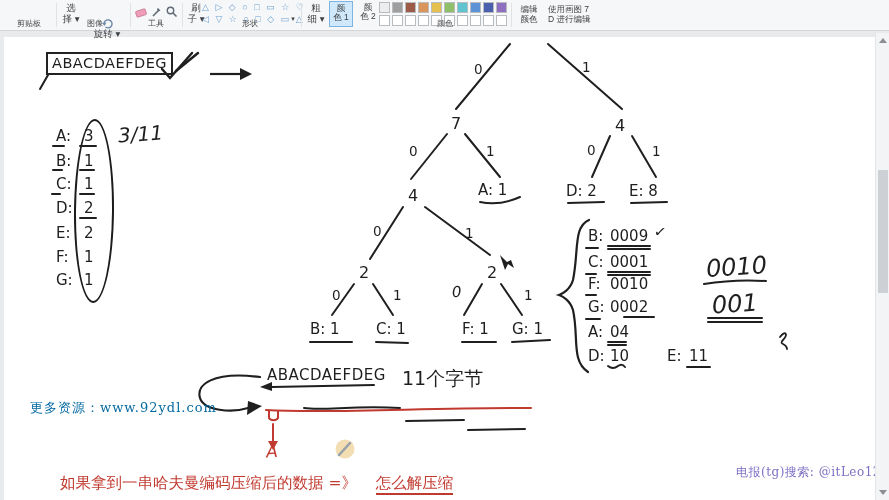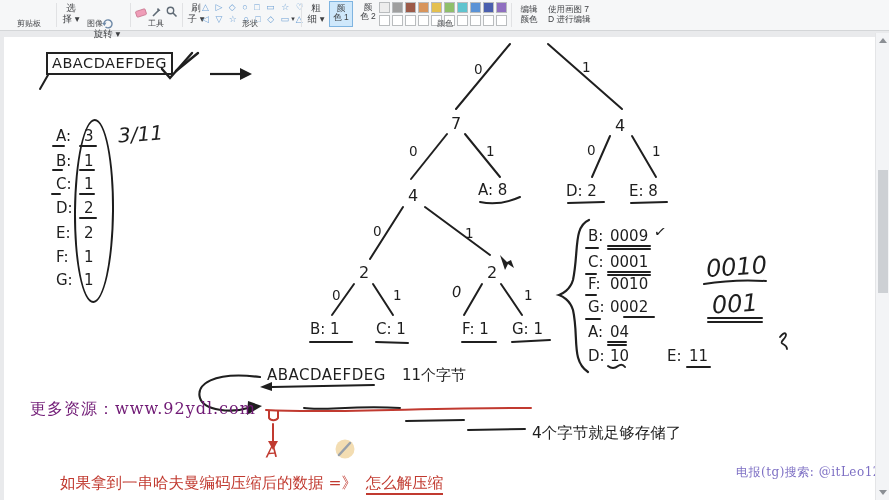--- a/index.html
+++ b/index.html
@@ -235,21 +235,21 @@
   <span class="c ft" style="left:52px;top:234px">G:</span>
     <span class="c ft" style="left:80px;top:234px">1</span>
   <span class="c hand" style="left:114px;top:85px;font-size:20px">3/11</span>
 
   <span class="c node" style="left:524px;top:-16px">11</span>
   <span class="c node" style="left:452px;top:77px">7</span>
   <span class="c node" style="left:616px;top:79px">4</span>
   <span class="c node" style="left:409px;top:149px">4</span>
   <span class="c node" style="left:360px;top:226px">2</span>
   <span class="c node" style="left:488px;top:226px">2</span>
-  <span class="c leaf" style="left:474px;top:144px">A: 8</span>
+  <span class="c leaf" style="left:474px;top:144px">A: 1</span>
   <span class="c leaf" style="left:562px;top:145px">D: 2</span>
   <span class="c leaf" style="left:625px;top:145px">E: 8</span>
   <span class="c leaf" style="left:306px;top:283px">B: 1</span>
   <span class="c leaf" style="left:372px;top:283px">C: 1</span>
   <span class="c leaf" style="left:458px;top:283px">F: 1</span>
   <span class="c leaf" style="left:508px;top:283px">G: 1</span>
 
   <span class="c el" style="left:470px;top:24px">0</span>
   <span class="c el" style="left:578px;top:22px">1</span>
   <span class="c el" style="left:405px;top:106px">0</span>
@@ -276,30 +276,29 @@
   <span class="c ct" style="left:584px;top:310px">D:</span>
     <span class="c ct" style="left:606px;top:310px">10</span>
   <span class="c ct" style="left:663px;top:310px">E:</span>
     <span class="c ct" style="left:685px;top:310px">11</span>
   <span class="c" style="left:650px;top:186px;font-size:15px;transform:rotate(8deg)">✓</span>
 
   <span class="c hand" style="left:702px;top:216px;font-size:24px">0010</span>
   <span class="c hand" style="left:708px;top:253px;font-size:24px">001</span>
 
   <span class="c" style="left:263px;top:329px;font-size:15px;letter-spacing:.5px">ABACDAEFDEG</span>
-  <span class="c" style="left:398px;top:329px;font-size:15px">11个字节</span>
+  <span class="c" style="left:398px;top:329px;font-size:19px">11个字节</span>
   <span class="c red hand" style="left:262px;top:404px;font-size:17px">A</span>
-  <span class="c" style="left:528px;top:386px;font-size:15.5px">4个字节就足够存储了</span>
 
   <div class="c red" style="left:56px;top:436px;font-size:15.5px">
     <span>如果拿到一串哈夫曼编码压缩后的数据 =》</span>
-    <span style="margin-left:4px;border-bottom:2px solid #c13a30;padding-bottom:1px">怎么解压缩</span>
+    <span style="margin-left:14px;border-bottom:2px solid #c13a30;padding-bottom:1px">怎么解压缩</span>
   </div>
 
-  <span class="c wm-serif" style="left:26px;top:362px;font-size:16px;color:#701a75;letter-spacing:1px">更多资源：www.92ydl.com</span>
+  <span class="c wm-serif" style="left:26px;top:362px;font-size:13px;color:#0369a1;letter-spacing:1px">更多资源：www.92ydl.com</span>
   <span class="c wm-serif" style="left:732px;top:427px;font-size:12px;color:#7d6fc4;letter-spacing:.5px">电报(tg)搜索: @itLeo123</span>
 </div>
 
 <div class="sbar">
   <div class="tri-up"></div>
   <div class="sb-thumb"></div>
   <div class="tri-dn"></div>
 </div>
 
 </body></html>

